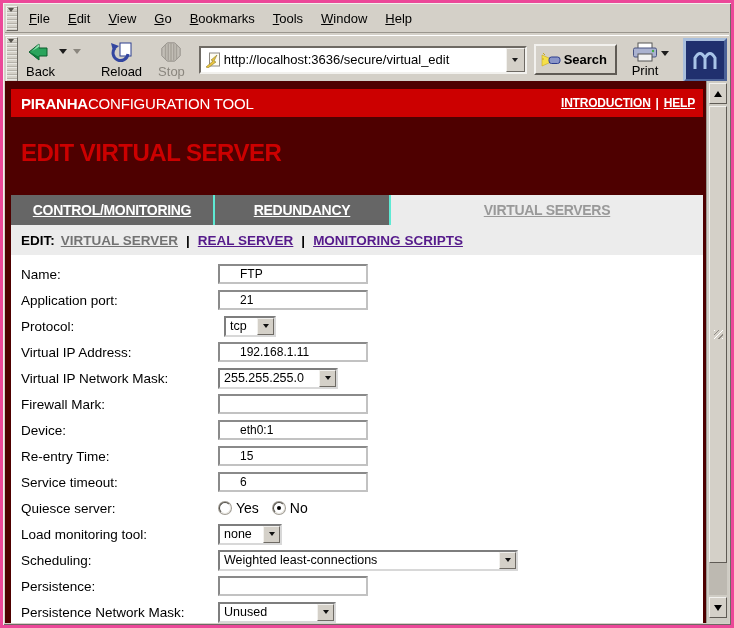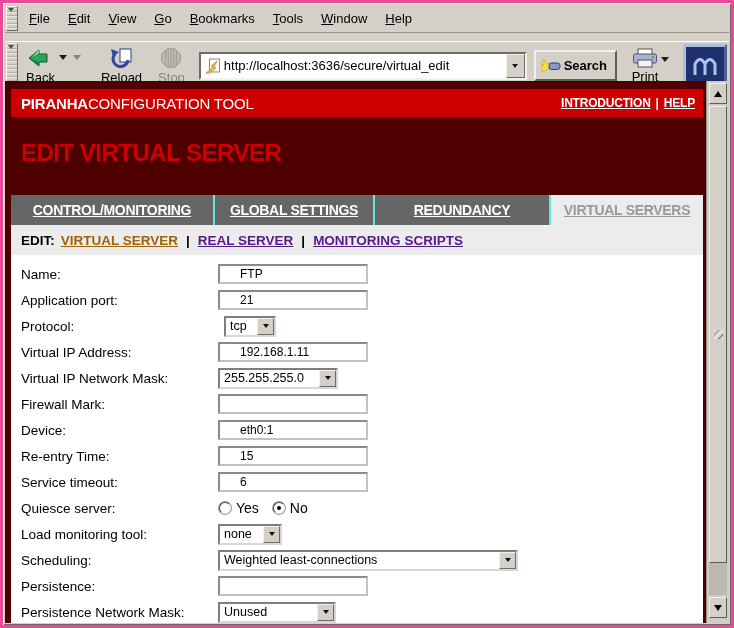--- a/index.html
+++ b/index.html
@@ -9,21 +9,21 @@
     box-shadow:inset 1px 1px 0 #f2f1ee, inset -1px -1px 0 #6e6a64;}
   
   .menubar{position:absolute;left:2px;top:2px;right:2px;height:27px;display:flex;align-items:center;
     border-bottom:1px solid #9a968e;background:#d4d0c8;}
   .grippy{width:10px;align-self:stretch;margin:1px 2px 1px 1px;border:1px solid;border-color:#f2f1ee #6e6a64 #6e6a64 #f2f1ee;
     background-image:repeating-linear-gradient(180deg,#b5b1a9 0 1px,#e9e7e2 1px 2px,#d4d0c8 2px 4px);position:relative;}
   .grippy:before{content:"";position:absolute;top:1px;left:1px;border:3px solid transparent;border-top:4px solid #55524c;}
   .menu-item{display:inline-block;padding:4px 9px;font-size:13px;color:#000;}
   .menu-item::first-letter{text-decoration:underline;}
   
-  .toolbar{position:absolute;left:2px;top:38px;right:2px;height:47px;display:flex;align-items:center;
+  .toolbar{position:absolute;left:2px;top:32px;right:2px;height:47px;display:flex;align-items:center;
     border-top:1px solid #fff;border-bottom:1px solid #8e8a84;background:#d4d0c8;}
   .navbtn{display:flex;flex-direction:column;align-items:center;justify-content:center;padding:1px 4px 0 6px;}
   .navbtn .lbl{font-size:13px;color:#000;margin-top:1px;}
   .navbtn.disabled .lbl{color:#8a867e;}
   .caret{width:0;height:0;border:4px solid transparent;border-top:5px solid #1c1c1c;margin:0 6px 12px 0;}
   .caret.gray{border-top-color:#8a867e;}
   .urlwrap{flex:1;display:flex;align-items:center;height:24px;margin:0 7px 0 10px;background:#fff;
     border:2px solid;border-color:#6e6a64 #f2f1ee #f2f1ee #6e6a64;}
   .urlicon{margin:0 3px 0 4px;display:flex;}
   .urlinput{flex:1;border:none;outline:none;font-size:13px;font-family:"Liberation Sans",sans-serif;height:18px;padding:0;background:#fff;}
@@ -48,21 +48,21 @@
   .redbar .sep{font-size:12px;font-weight:bold;margin:0 5px;}
   .page-title{margin:22px 0 0 16px;color:#cc0000;font-size:24px;font-weight:bold;letter-spacing:-0.5px;}
   .tabs{margin:28px 3px 0 6px;display:flex;gap:2px;background:#5eead4;height:30px;flex-shrink:0;}
   .tab{background:#666666;color:#fff;font-size:14px;font-weight:bold;letter-spacing:-0.3px;
     display:flex;align-items:center;justify-content:center;text-decoration:underline;}
   .tab.t0{width:202px;} .tab.t1{width:158px;} .tab.t2{width:174px;} .tab.t3{flex:1;}
   .tab.active{background:#ececec;color:#999999;}
   .subnav{margin:0 3px 0 6px;height:30px;background:#ececec;display:flex;align-items:center;
     padding-left:10px;font-size:13.5px;font-weight:bold;flex-shrink:0;}
   .subnav .prefix{color:#000;margin-right:6px;}
-  .subnav .current{color:#a16207;text-decoration:underline;}
+  .subnav .current{color:#737373;text-decoration:underline;}
   .subnav .sep{color:#000;margin:0 8px;}
   .subnav a{color:#551a8b;text-decoration:underline;}
   .formarea{margin:0 3px 0 6px;flex:1;background:#fff;padding:6px 0 0 10px;overflow:hidden;}
   .row{height:26px;display:flex;align-items:center;}
   .flabel{width:197px;flex-shrink:0;font-size:13.5px;color:#000;white-space:nowrap;}
   .ti{width:150px;height:20px;box-sizing:border-box;border:2px solid;border-color:#8a8a8a #c2c2c2 #c2c2c2 #8a8a8a;
     font-size:12px;font-family:"Liberation Sans",sans-serif;padding:0 0 0 20px;outline:none;background:#fff;}
   .sel{height:21px;box-sizing:border-box;border:2px solid;border-color:#7e7e7e #d8d8d8 #d8d8d8 #7e7e7e;
     background:#fff;display:flex;align-items:center;}
   .sel-text{flex:1;font-size:12.5px;padding-left:4px;white-space:nowrap;overflow:hidden;}
@@ -196,21 +196,20 @@
         <span class="spacer"></span>
         <a href="#">INTRODUCTION</a>
         <span class="sep">|</span>
         <a href="#">HELP</a>
       </div>
 
       <div class="page-title">EDIT VIRTUAL SERVER</div>
 
       <div class="tabs">
         <div class="tab t0">CONTROL/MONITORING</div>
-        <div class="tab t1">GLOBAL SETTINGS</div>
         <div class="tab t2">REDUNDANCY</div>
         <div class="tab t3 active">VIRTUAL SERVERS</div>
       </div>
 
       <div class="subnav">
         <span class="prefix">EDIT:</span>
         <span class="current">VIRTUAL SERVER</span>
         <span class="sep">|</span>
         <a href="#">REAL SERVER</a>
         <span class="sep">|</span>

